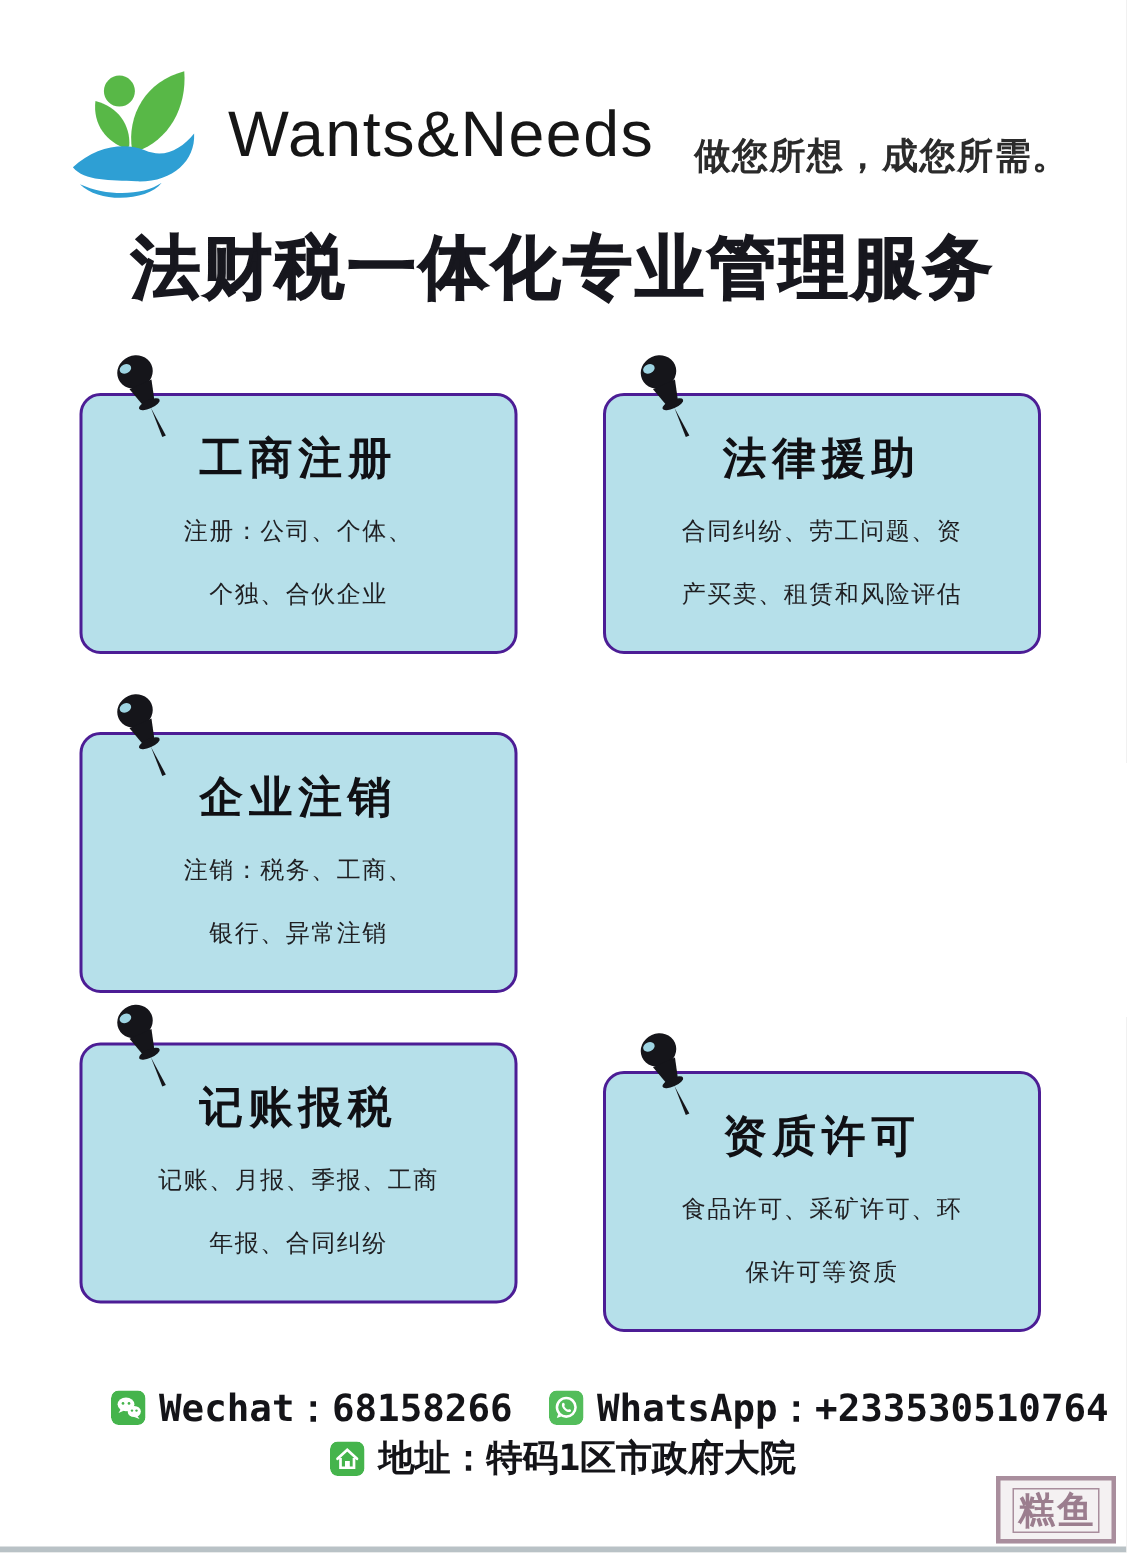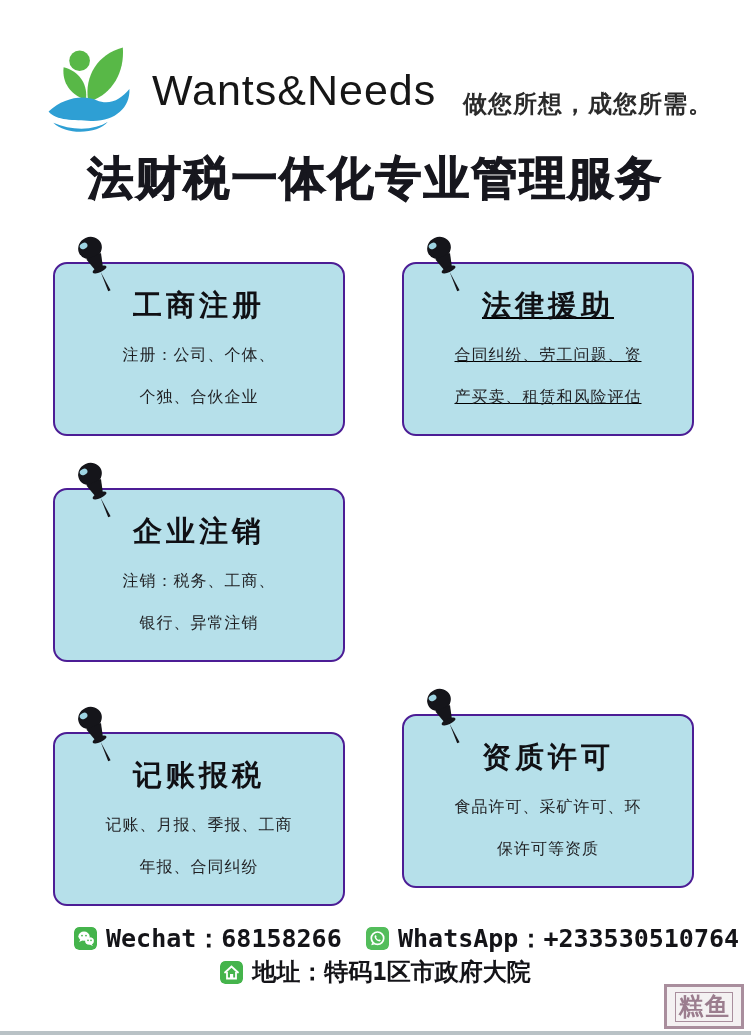--- a/index.html
+++ b/index.html
@@ -25,23 +25,23 @@
     letter-spacing:2px;margin:0;
     -webkit-text-stroke:1px #17171e;
   }
   
   .grid{position:absolute;left:53px;top:262px;width:645px;height:626px;}
   .card{
     position:absolute;width:292px;height:174px;
     background:#b6e0ea;border:2px solid #4c1d95;border-radius:14px;
     box-sizing:border-box;text-align:center;padding-top:16px;
   }
-  .card.c1{left:0;top:0;}   .card.c2{left:349px;top:0;text-decoration:underline;}
+  .card.c1{left:0;top:0;}   .card.c2{left:349px;top:0;}
   .card.c3{left:0;top:226px;}.card.c4{left:349px;top:226px;}
-  .card.c5{left:0;top:470px;}.card.c6{left:349px;top:452px;}
+  .card.c5{left:0;top:433px;}.card.c6{left:349px;top:452px;}
   .card h2{
     margin:6px 0 8px 0;font-size:29px;letter-spacing:4px;color:#101014;
     font-family:"DejaVu Serif","Liberation Serif",serif;font-weight:bold;
   }
   .card .line{
     font-size:16px;line-height:42px;color:#1f1f22;letter-spacing:1px;
     white-space:nowrap;
   }
   .pin{
     position:absolute;left:14px;top:-30px;width:42px;height:66px;

